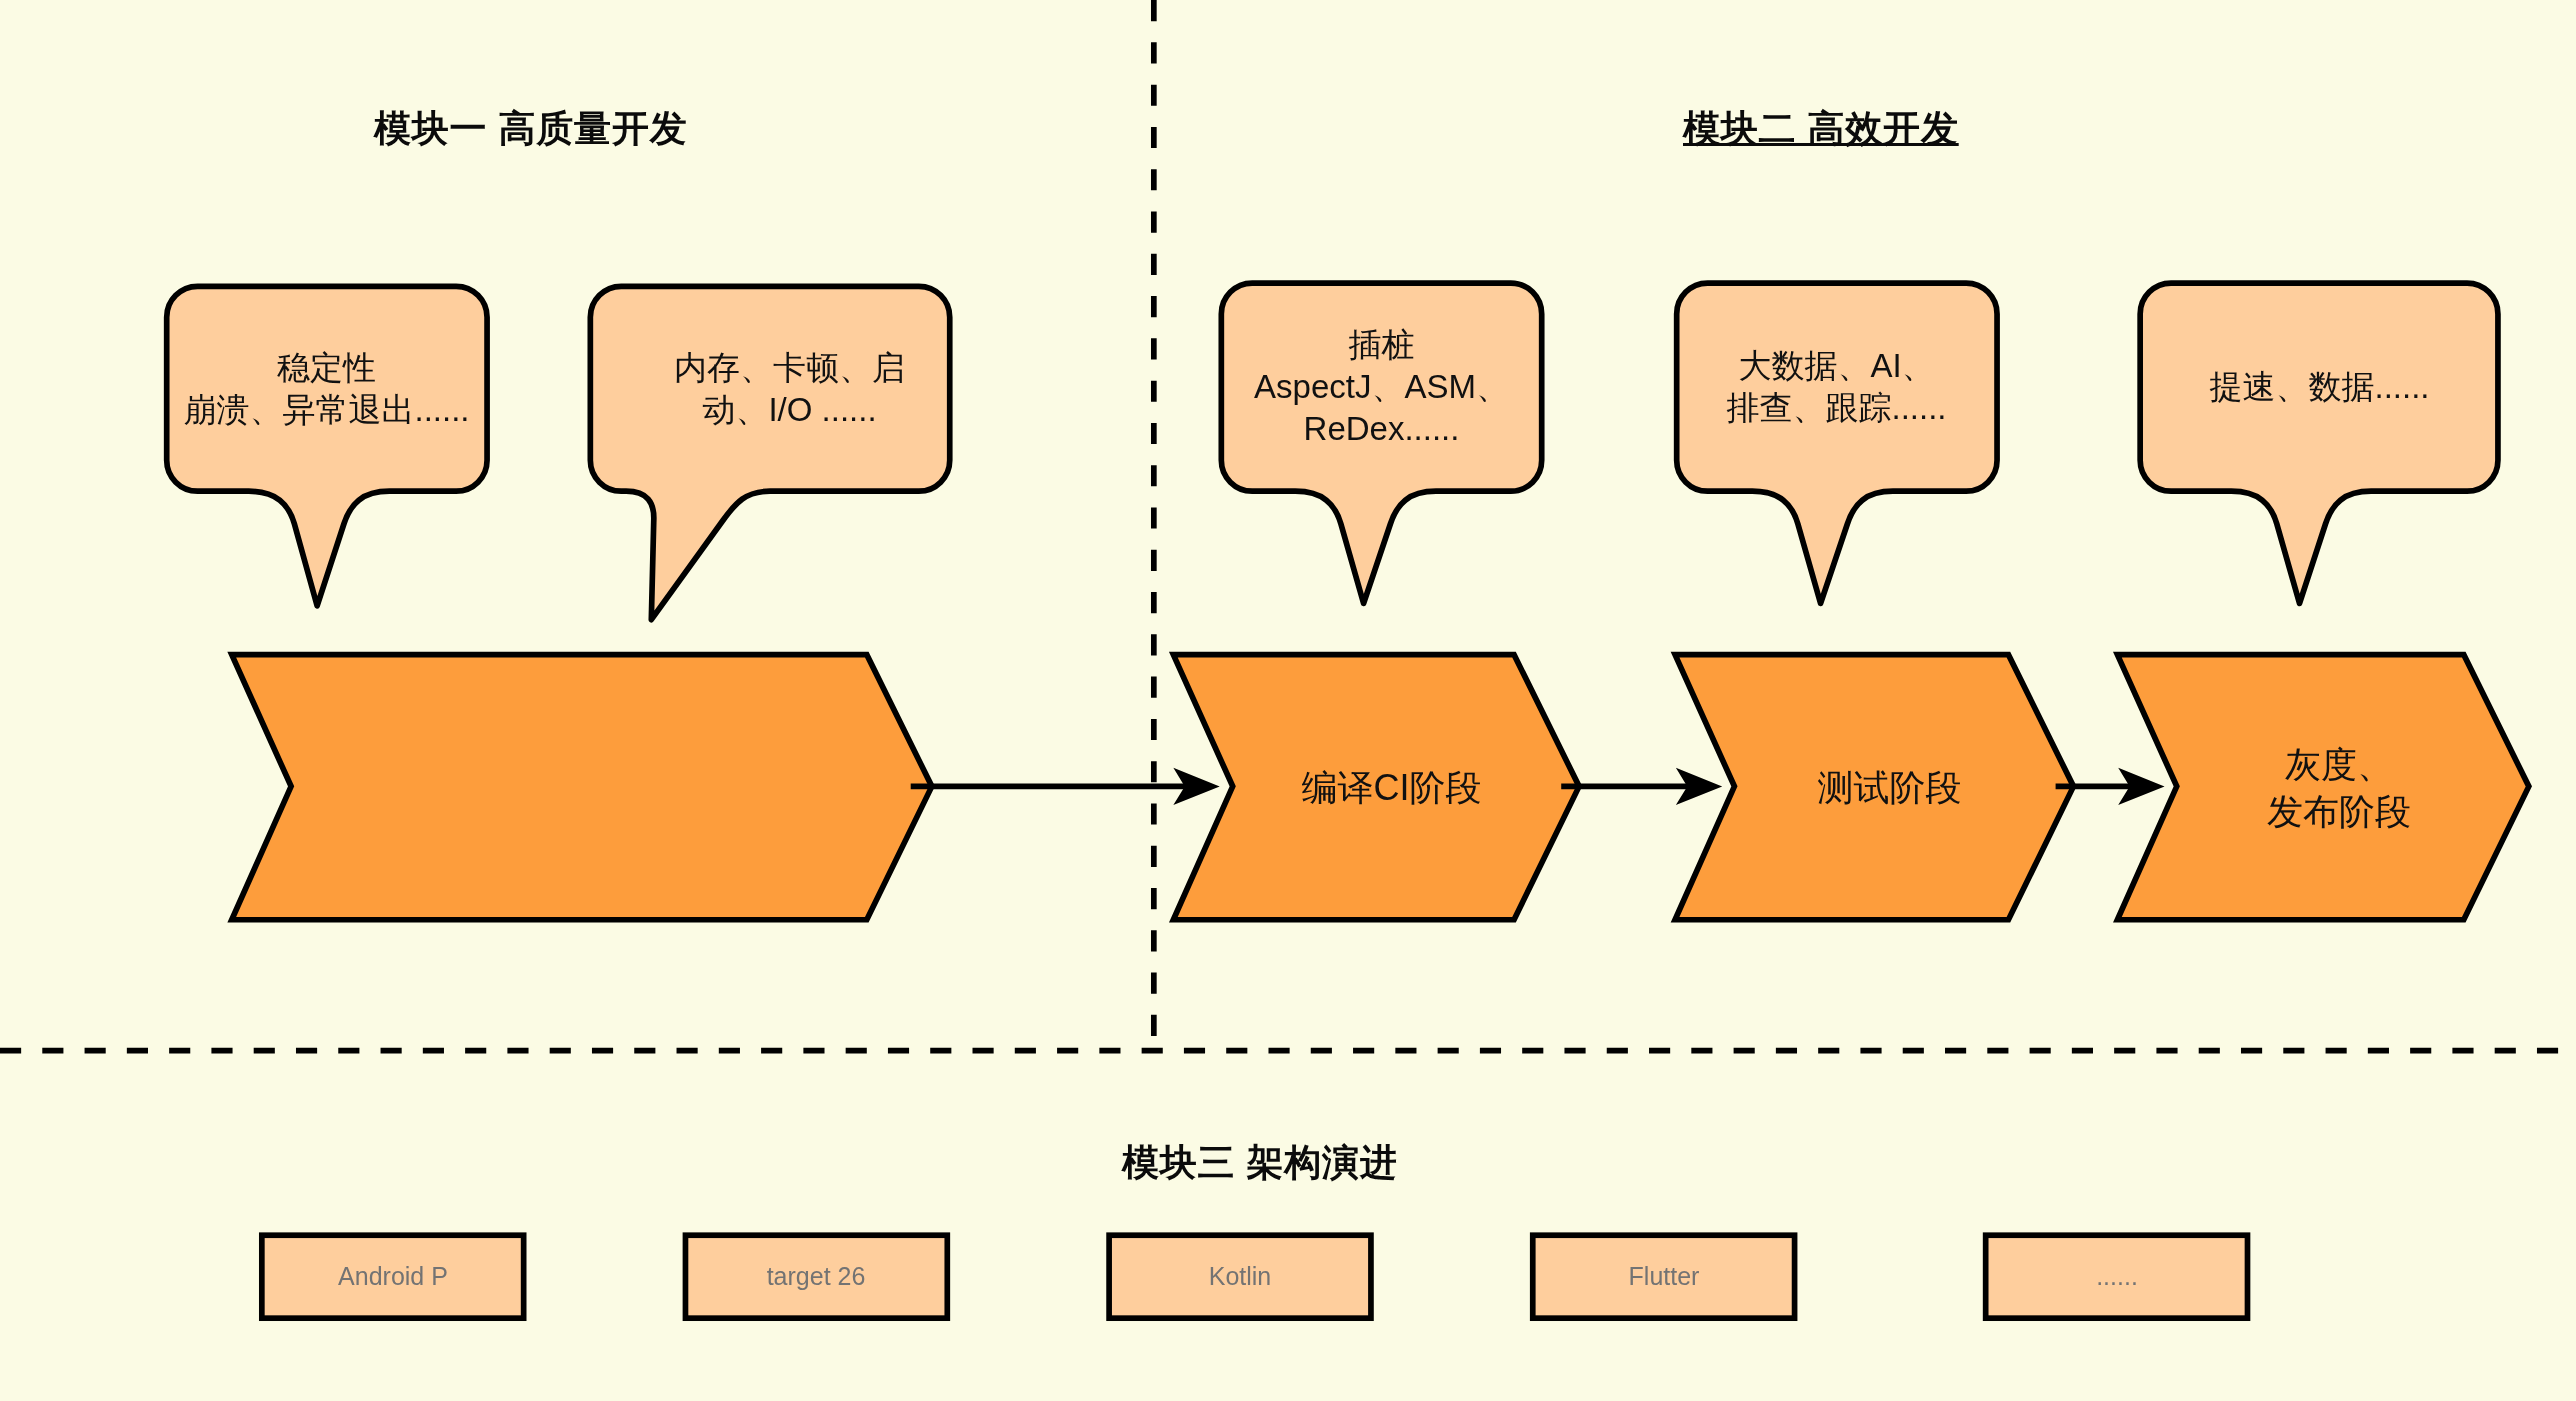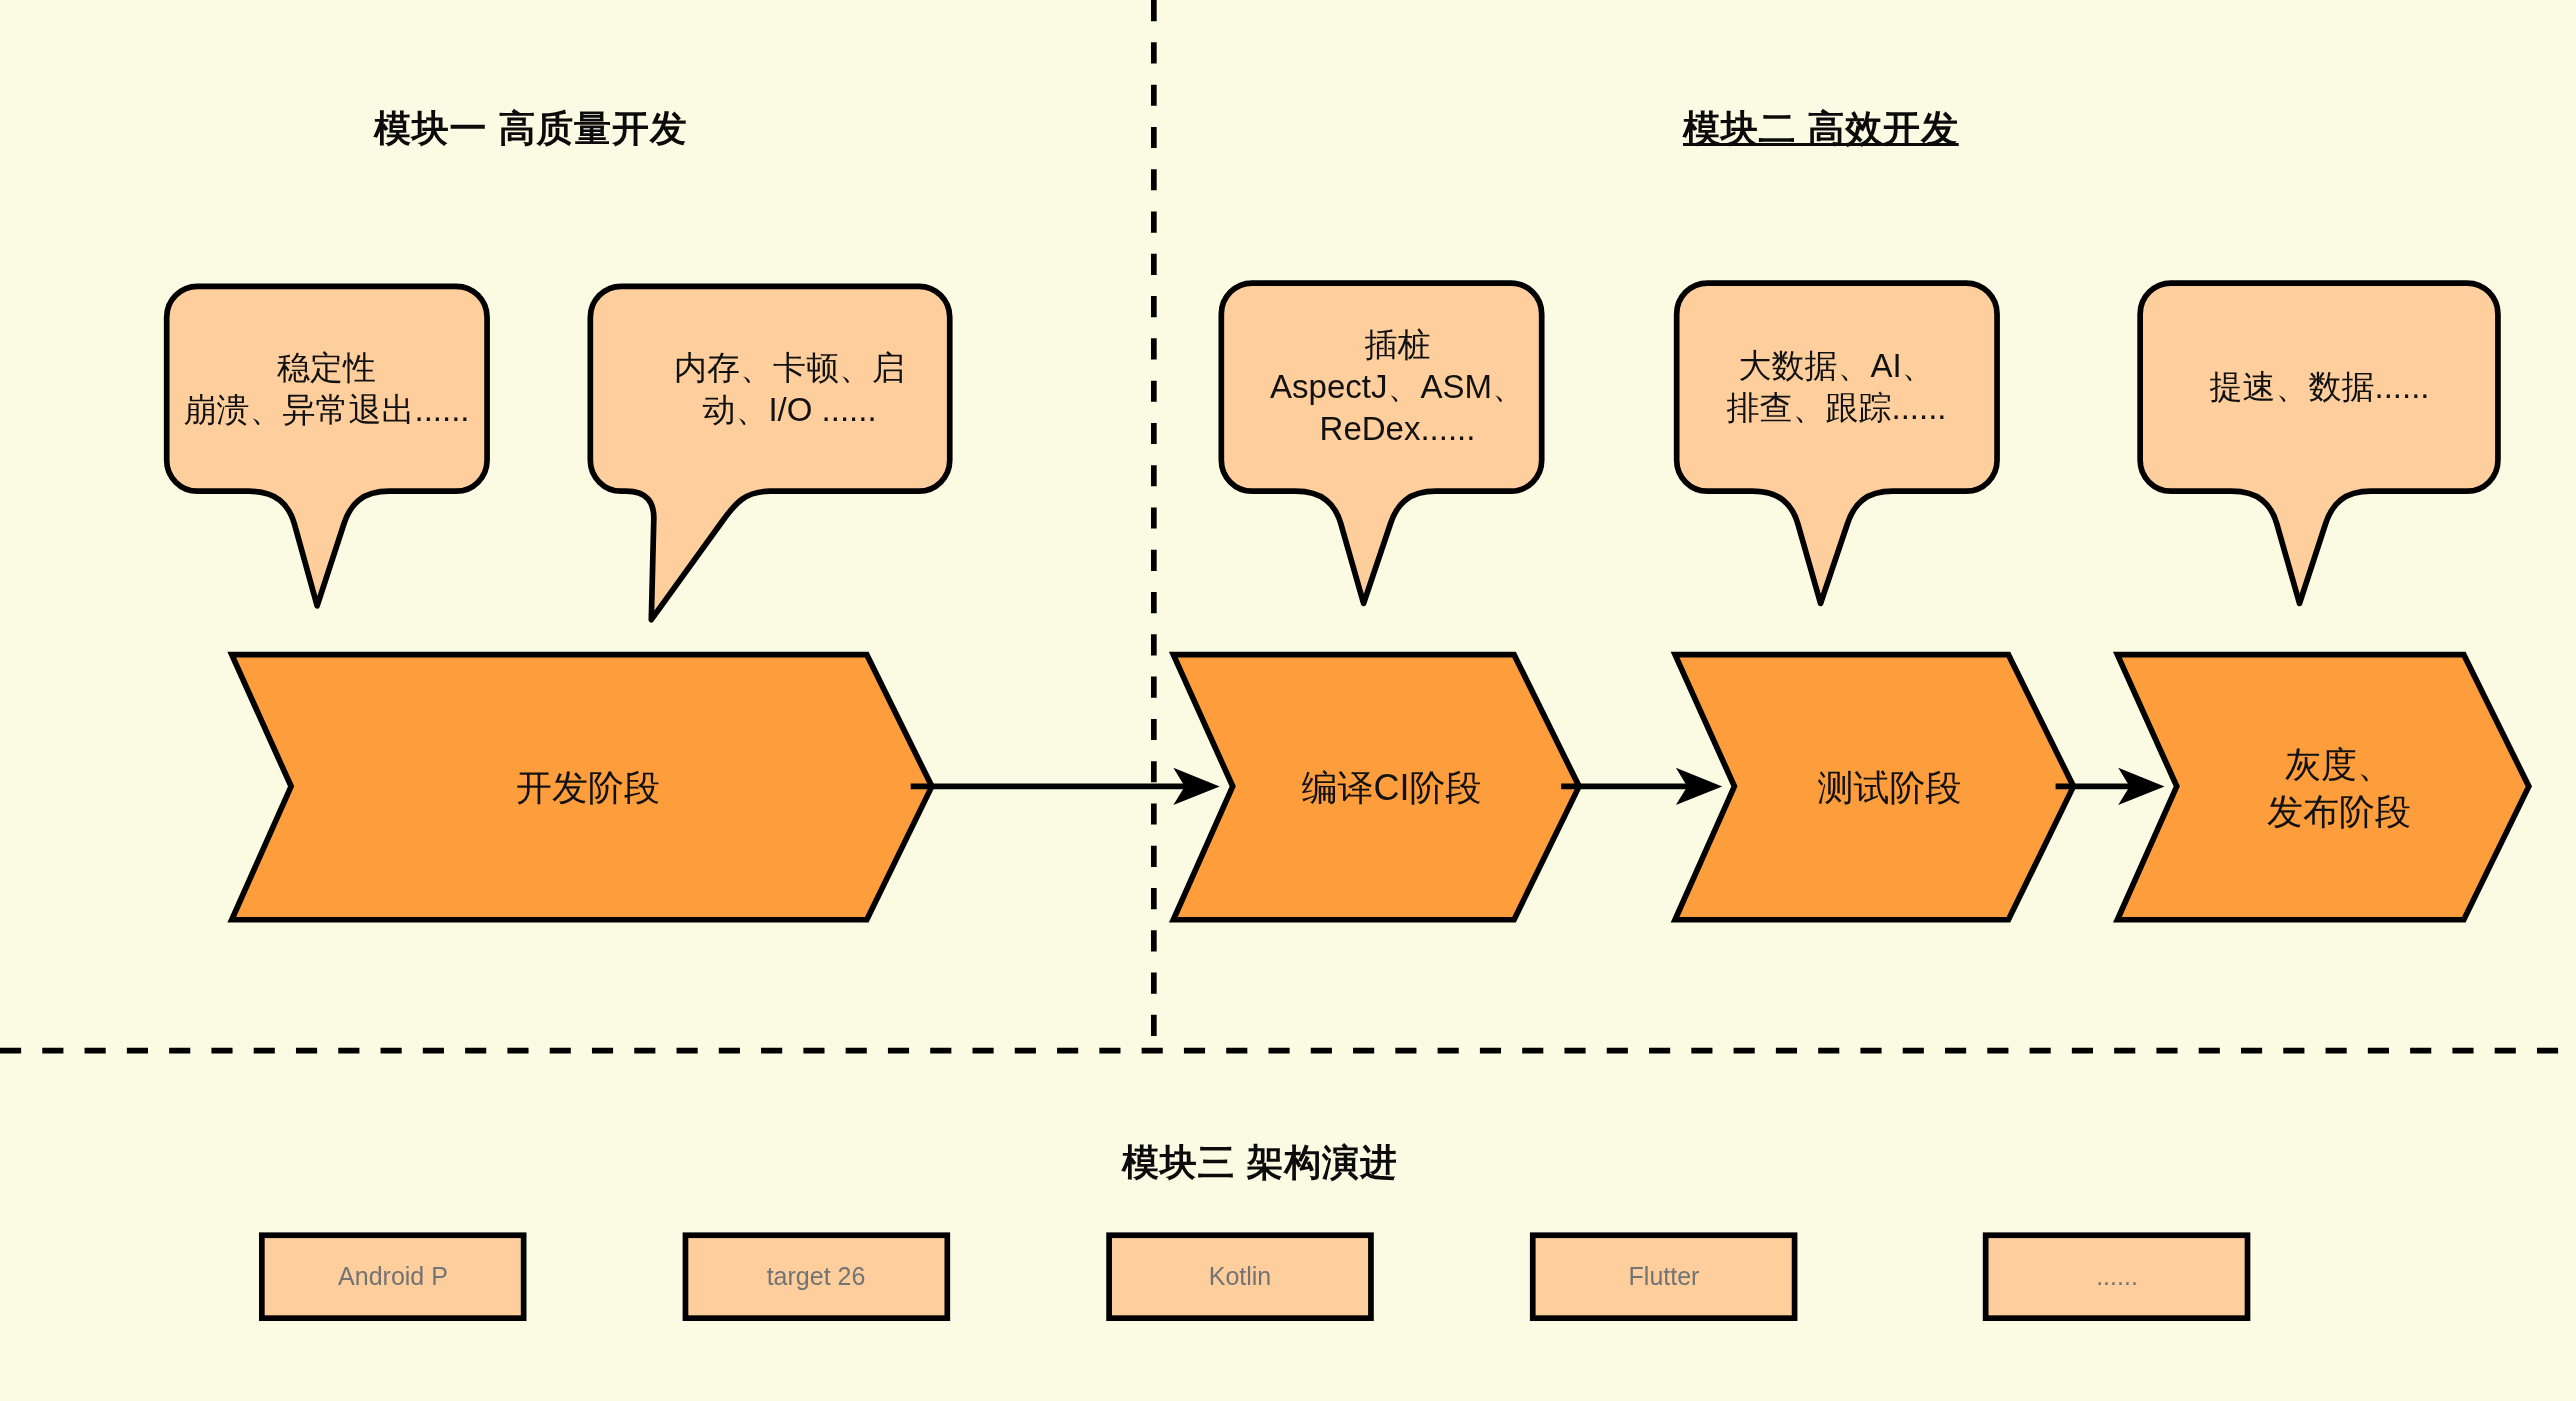--- a/index.html
+++ b/index.html
@@ -192,28 +192,27 @@
   </svg>
 
   <div class="module-title" id="title-m1">模块一  高质量开发</div>
   <div class="module-title" id="title-m2">模块二  高效开发</div>
   <div class="module-title" id="title-m3">模块三  架构演进</div>
 
   <div class="bubble-text" style="left:164px;top:286px;width:325px;height:205px;">稳定性
 崩溃、异常退出......</div>
   <div class="bubble-text" style="left:627px;top:286px;width:325px;height:205px;">内存、卡顿、启
 动、I/O ......</div>
-  <div class="bubble-text" style="left:1219px;top:283px;width:325px;height:208px;padding-left:16px;">插桩
+  <div class="bubble-text" style="left:1219px;top:283px;width:325px;height:208px;">插桩
 AspectJ、ASM、
 ReDex......</div>
   <div class="bubble-text" style="left:1674px;top:283px;width:325px;height:208px;">大数据、AI、
 排查、跟踪......</div>
   <div class="bubble-text" style="left:2138px;top:283px;width:363px;height:208px;">提速、数据......</div>
 
-  <div class="stage-label" style="left:291px;top:655px;width:594px;height:265px;">开发阶段</div>
   <div class="stage-label" style="left:1233px;top:655px;width:317px;height:265px;">编译CI阶段</div>
   <div class="stage-label" style="left:1734px;top:655px;width:311px;height:265px;">测试阶段</div>
   <div class="stage-label" style="left:2177px;top:655px;width:324px;height:265px;">灰度、
 发布阶段</div>
 
   <div class="tech-label" style="left:262px;top:1235px;width:262px;height:83px;">Android P</div>
   <div class="tech-label" style="left:685px;top:1235px;width:262px;height:83px;">target 26</div>
   <div class="tech-label" style="left:1533px;top:1235px;width:262px;height:83px;">Flutter</div>
   <div class="tech-label" style="left:1109px;top:1235px;width:262px;height:83px;">Kotlin</div>
   <div class="tech-label" style="left:1986px;top:1235px;width:262px;height:83px;">......</div>

